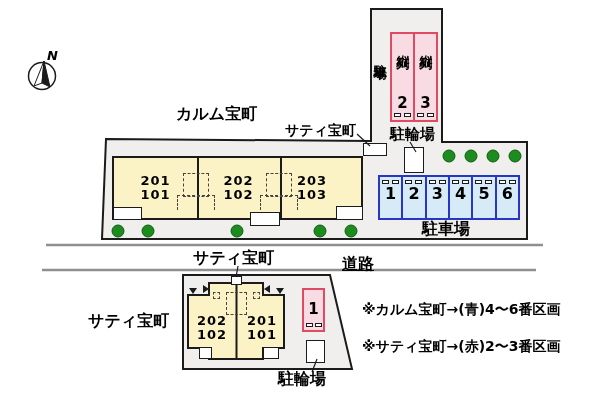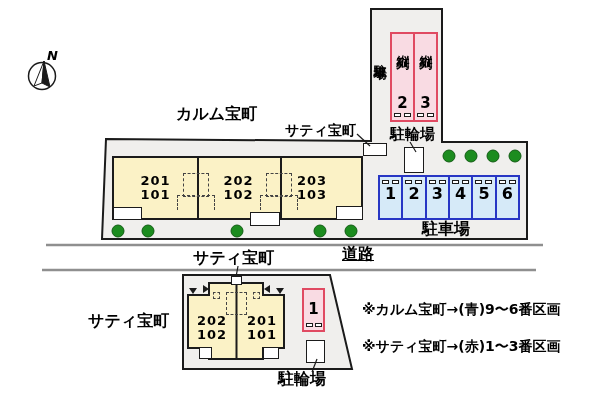--- a/index.html
+++ b/index.html
@@ -140,21 +140,21 @@
           <span class="dash"></span>
           <span class="dash"></span>
         </span>
       <span class="stall-num">6</span>
     </div>
   </div>
   <div class="lbl lbl-16" style="left:422px;top:221px;">駐車場</div>
 
   <div class="lbl lbl-16" style="left:88px;top:313px;">サティ宝町</div>
   <div class="lbl lbl-16" style="left:176px;top:106px;">カルム宝町</div>
-  <div class="lbl lbl-16" style="left:342px;top:246px;text-decoration:underline;">道路</div>
+  <div class="lbl lbl-16" style="left:342px;top:256px;text-decoration:underline;">道路</div>
   <div class="lbl lbl-16" style="left:193px;top:250px;">サティ宝町</div>
 
   <div class="abs whitebox" style="left:231px;top:276px;width:11px;height:9px;"></div>
   <div class="unit-label" style="left:190px;top:314px;width:44px;">202
 102</div>
   <div class="unit-label" style="left:240px;top:314px;width:44px;">201
 101</div>
   <div class="abs dashed-box" style="left:226px;top:292px;width:21px;height:23px;"></div>
   <div class="abs dashed-box" style="left:213px;top:292px;width:7px;height:7px;"></div>
   <div class="abs dashed-box" style="left:253px;top:292px;width:7px;height:7px;"></div>
@@ -164,22 +164,22 @@
   <div class="abs red-stall">
     <span class="stall-num">1</span>
     <span class="dash-row">
         <span class="dash"></span>
         <span class="dash"></span>
       </span>
   </div>
   <div class="abs whitebox" style="left:306px;top:340px;width:19px;height:23px;"></div>
   <div class="lbl lbl-16" style="left:278px;top:371px;">駐輪場</div>
 
-  <div class="legend-line" style="left:362px;top:301px;">※カルム宝町→(青)9〜6番区画</div>
-  <div class="legend-line" style="left:362px;top:338px;">※サティ宝町→(赤)1〜3番区画</div>
+  <div class="legend-line" style="left:362px;top:301px;">※カルム宝町→(青)4〜6番区画</div>
+  <div class="legend-line" style="left:362px;top:338px;">※サティ宝町→(赤)2〜3番区画</div>
 
   <div class="lbl" style="left:47px;top:49px;font-size:13px;font-style:italic;">N</div>
 
   <svg class="layer fg" viewBox="0 0 600 400">
     <g>
       <circle cx="42" cy="76" r="13.5" fill="#ffffff" stroke="#1b1b1b" stroke-width="1.5"></circle>
       <polygon points="44,61 42,83 34,86" fill="#ffffff" stroke="#1b1b1b" stroke-width="1"></polygon>
       <polygon points="44,61 42,83 50,87" fill="#1b1b1b" stroke="#1b1b1b" stroke-width="1"></polygon>
     </g>
     <g stroke="#115c13" stroke-width="1">

